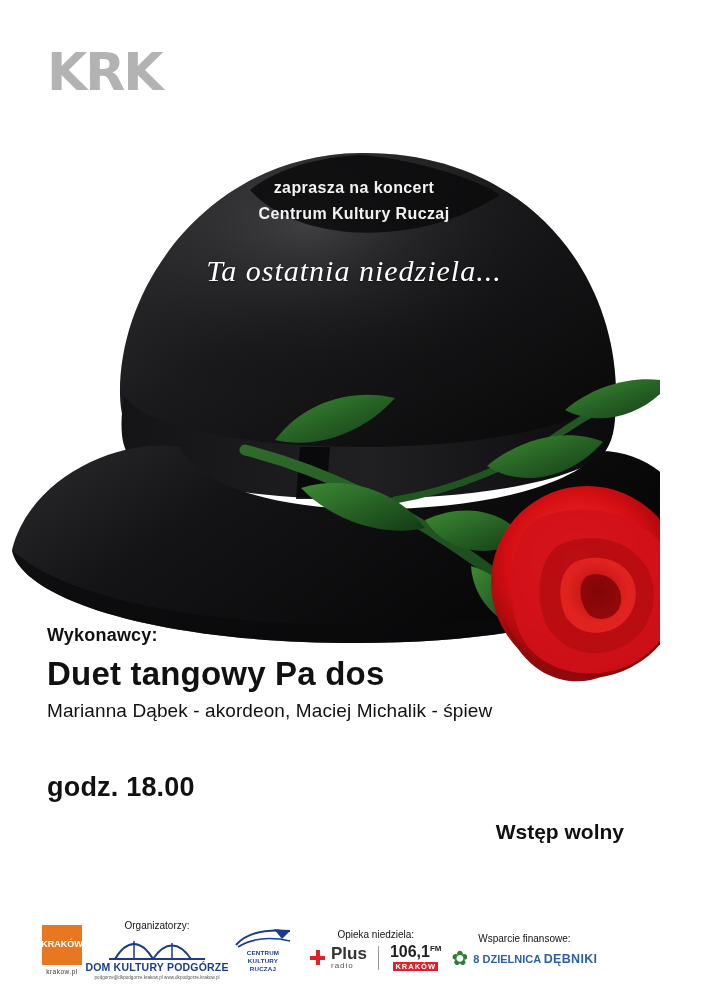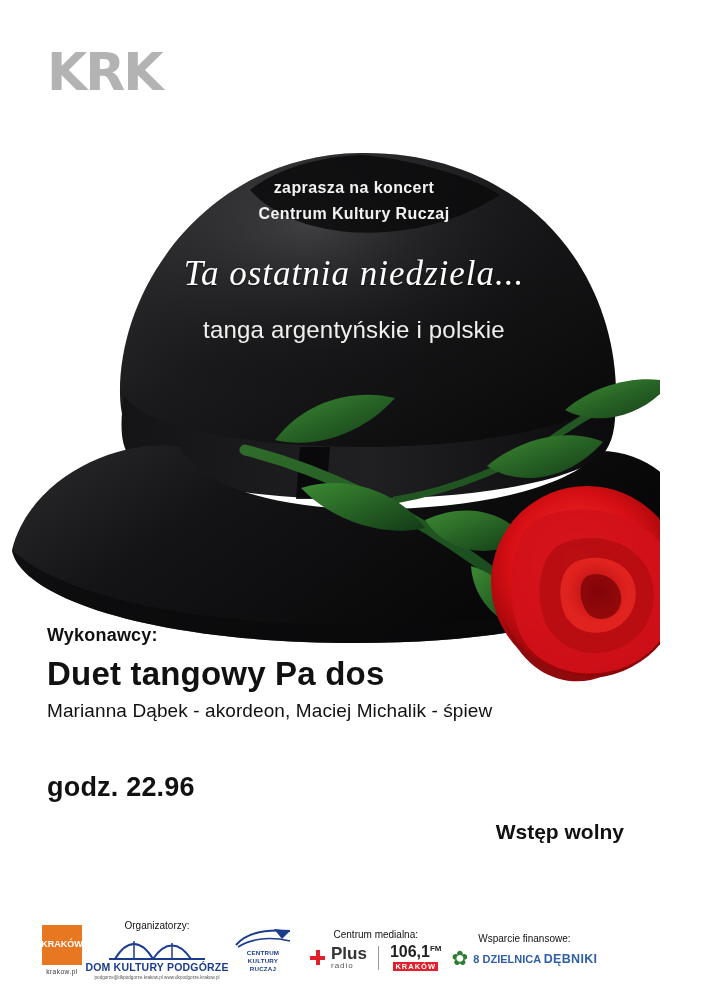--- a/index.html
+++ b/index.html
@@ -67,21 +67,21 @@
     font-size: 16px;
     font-weight: 600;
     letter-spacing: .4px;
     line-height: 1.6;
     color: #f2f2f2;
   }
   .main-title {
     margin-top: 28px;
     font-family: "Liberation Serif", serif;
     font-style: italic;
-    font-size: 35px;
+    font-size: 30px;
     letter-spacing: 1px;
     color: #ffffff;
     text-shadow: 0 1px 2px rgba(0,0,0,.6);
   }
   .subtitle {
     margin-top: 22px;
     font-family: "Liberation Sans", sans-serif;
     font-size: 24px;
     color: #f0f0f0;
     letter-spacing: .2px;
@@ -363,21 +363,20 @@
                C678,500 560,548 356,548 C150,548 20,502 12,455 Z" fill="url(#brimGrad)"></path>
       <path d="M12,455 C60,500 190,530 356,530 C520,530 650,498 690,452
                C678,500 560,548 356,548 C150,548 20,502 12,455 Z" fill="#0a0a0c" opacity="0.7"></path>
     </svg>
   </div>
 
   <div class="over-hat">
     <div class="invite-line">zaprasza na koncert</div>
     <div class="invite-line">Centrum Kultury Ruczaj</div>
     <div class="main-title">Ta ostatnia niedziela...</div>
-    <div class="subtitle">tanga argentyńskie i polskie</div>
   </div>
 
   <div class="rose-area">
     <svg width="470" height="340" viewBox="0 0 470 340" xmlns="http://www.w3.org/2000/svg">
       <defs>
         <linearGradient id="stemGrad" x1="0" y1="0" x2="1" y2="1">
           <stop offset="0%" stop-color="#2f6b2a"></stop>
           <stop offset="100%" stop-color="#14421a"></stop>
         </linearGradient>
         <linearGradient id="leafGrad" x1="0" y1="0" x2="1" y2="1">
@@ -420,21 +419,21 @@
     </svg>
   </div>
 
   <div class="performers">
     <div class="perf-label">Wykonawcy:</div>
     <div class="perf-name">Duet tangowy Pa dos</div>
     <div class="perf-members">Marianna Dąbek - akordeon, Maciej Michalik - śpiew</div>
   </div>
 
   <div class="date-block">
-    <div class="date-line">godz. 22.96</div>
+    <div class="date-line">godz. 18.00</div>
   </div>
   <div class="free-entry">Wstęp wolny</div>
 
 
   <div class="footer">
     <div class="footer-inner">
 
       <div class="krakow-mark">
         <div class="krakow-square">
           <span>KRA</span>
@@ -462,21 +461,21 @@
           <path d="M2,18 C14,4 34,2 56,4" stroke="#1b3c8c" stroke-width="2" fill="none"></path>
           <path d="M4,20 C20,10 38,10 56,14" stroke="#1b3c8c" stroke-width="1.5" fill="none"></path>
           <path d="M40,2 L56,4 L48,12 Z" fill="#1b3c8c"></path>
         </svg>
         <div class="lines">CENTRUM</div>
         <div class="lines">KULTURY</div>
         <div class="lines">RUCZAJ</div>
       </div>
 
       <div class="footer-group">
-        <div class="caption">Centrum medialna:</div>
+        <div class="caption">Opieka niedziela:</div>
         <div class="logo-plus">
           <span class="plus-cross"></span>
           <span class="plus-word">
             <span>Plus</span>
             <span class="tiny">radio</span>
           </span>
           <span class="divider-v"></span>
           <span class="radio-1061">
             <span class="num">
               <span>106,1</span><span class="fm">FM</span>

